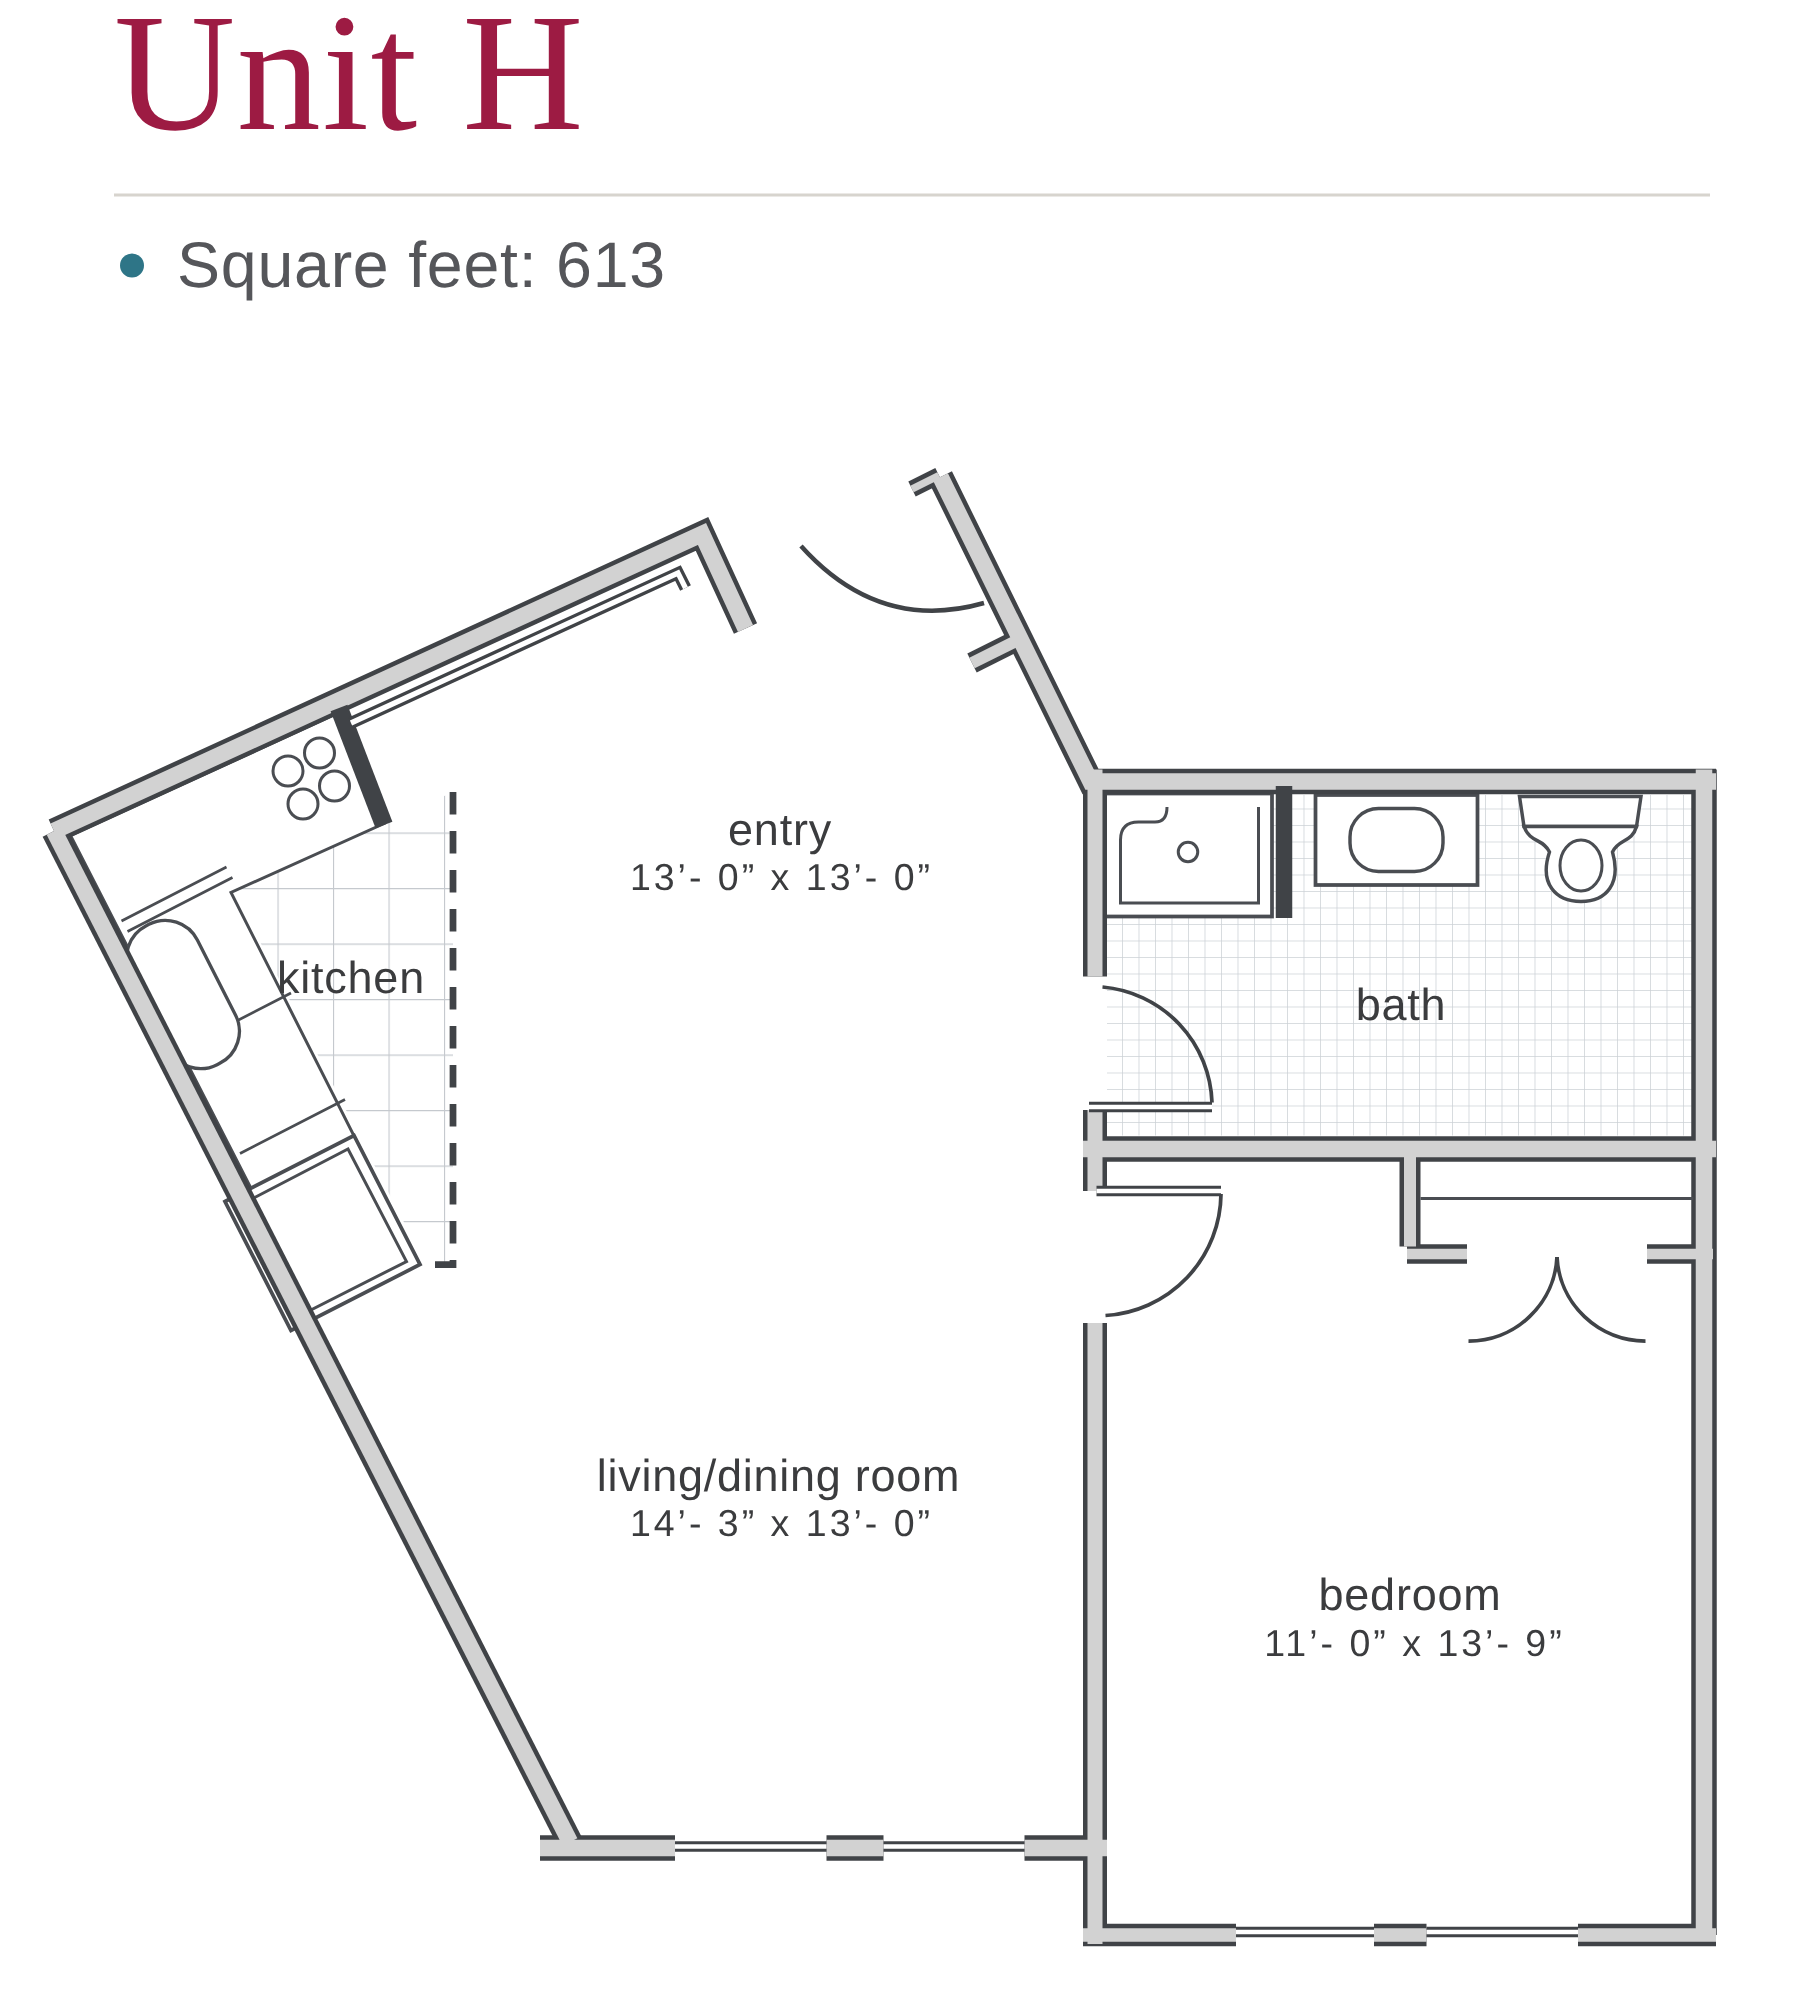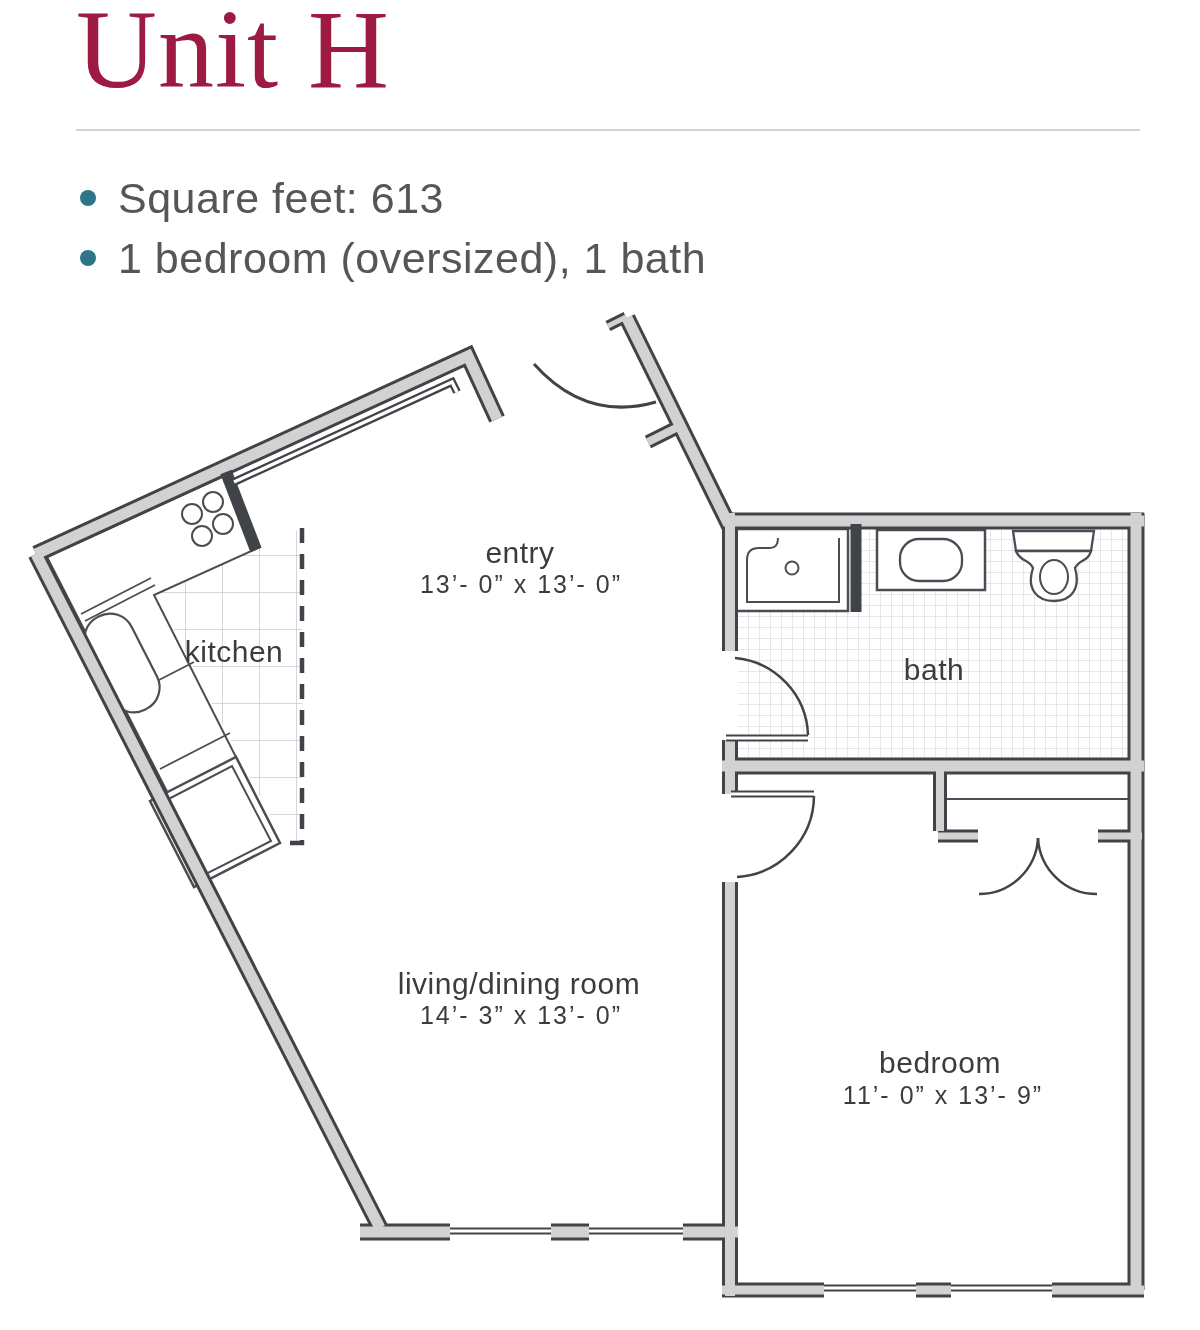--- a/index.html
+++ b/index.html
@@ -19,21 +19,21 @@
     font-size:112px;
     line-height:1.1;
     color:#9d1b43;
     letter-spacing:1px;
   }
   .rule{
     position:absolute;left:76px;top:129px;
     width:1064px;height:2px;background:#d7d4ce;
   }
   .summary{
-    position:absolute;left:80px;top:168px;
+    position:absolute;left:80px;top:147px;
     list-style:none;margin:0;padding:0;
   }
   .summary li{
     display:flex;align-items:center;
     height:60px;
     color:#55565a;
     font-size:43px;
     letter-spacing:0.5px;
   }
   .dot{
@@ -58,24 +58,20 @@
 </head>
 <body>
 
 <div class="header">
   <h1 class="page-title">Unit H</h1>
   <div class="rule"></div>
   <ul class="summary">
     <li>
       <span class="dot"></span>
       <span>Square feet: 613</span>
-    </li>
-    <li>
-      <span class="dot"></span>
-      <span>1 bedroom (oversized), 1 bath</span>
     </li>
   </ul>
 </div>
 
 <svg width="1200" height="1050" viewBox="0 280 1200 1050">
   <defs>
     <pattern id="tileS" width="11" height="11" patternUnits="userSpaceOnUse">
       <path d="M 11,0 L 0,0 L 0,11" fill="none" stroke="#ccd1d6" stroke-width="1"></path>
     </pattern>
     <pattern id="tileK" width="37" height="37" patternUnits="userSpaceOnUse">

